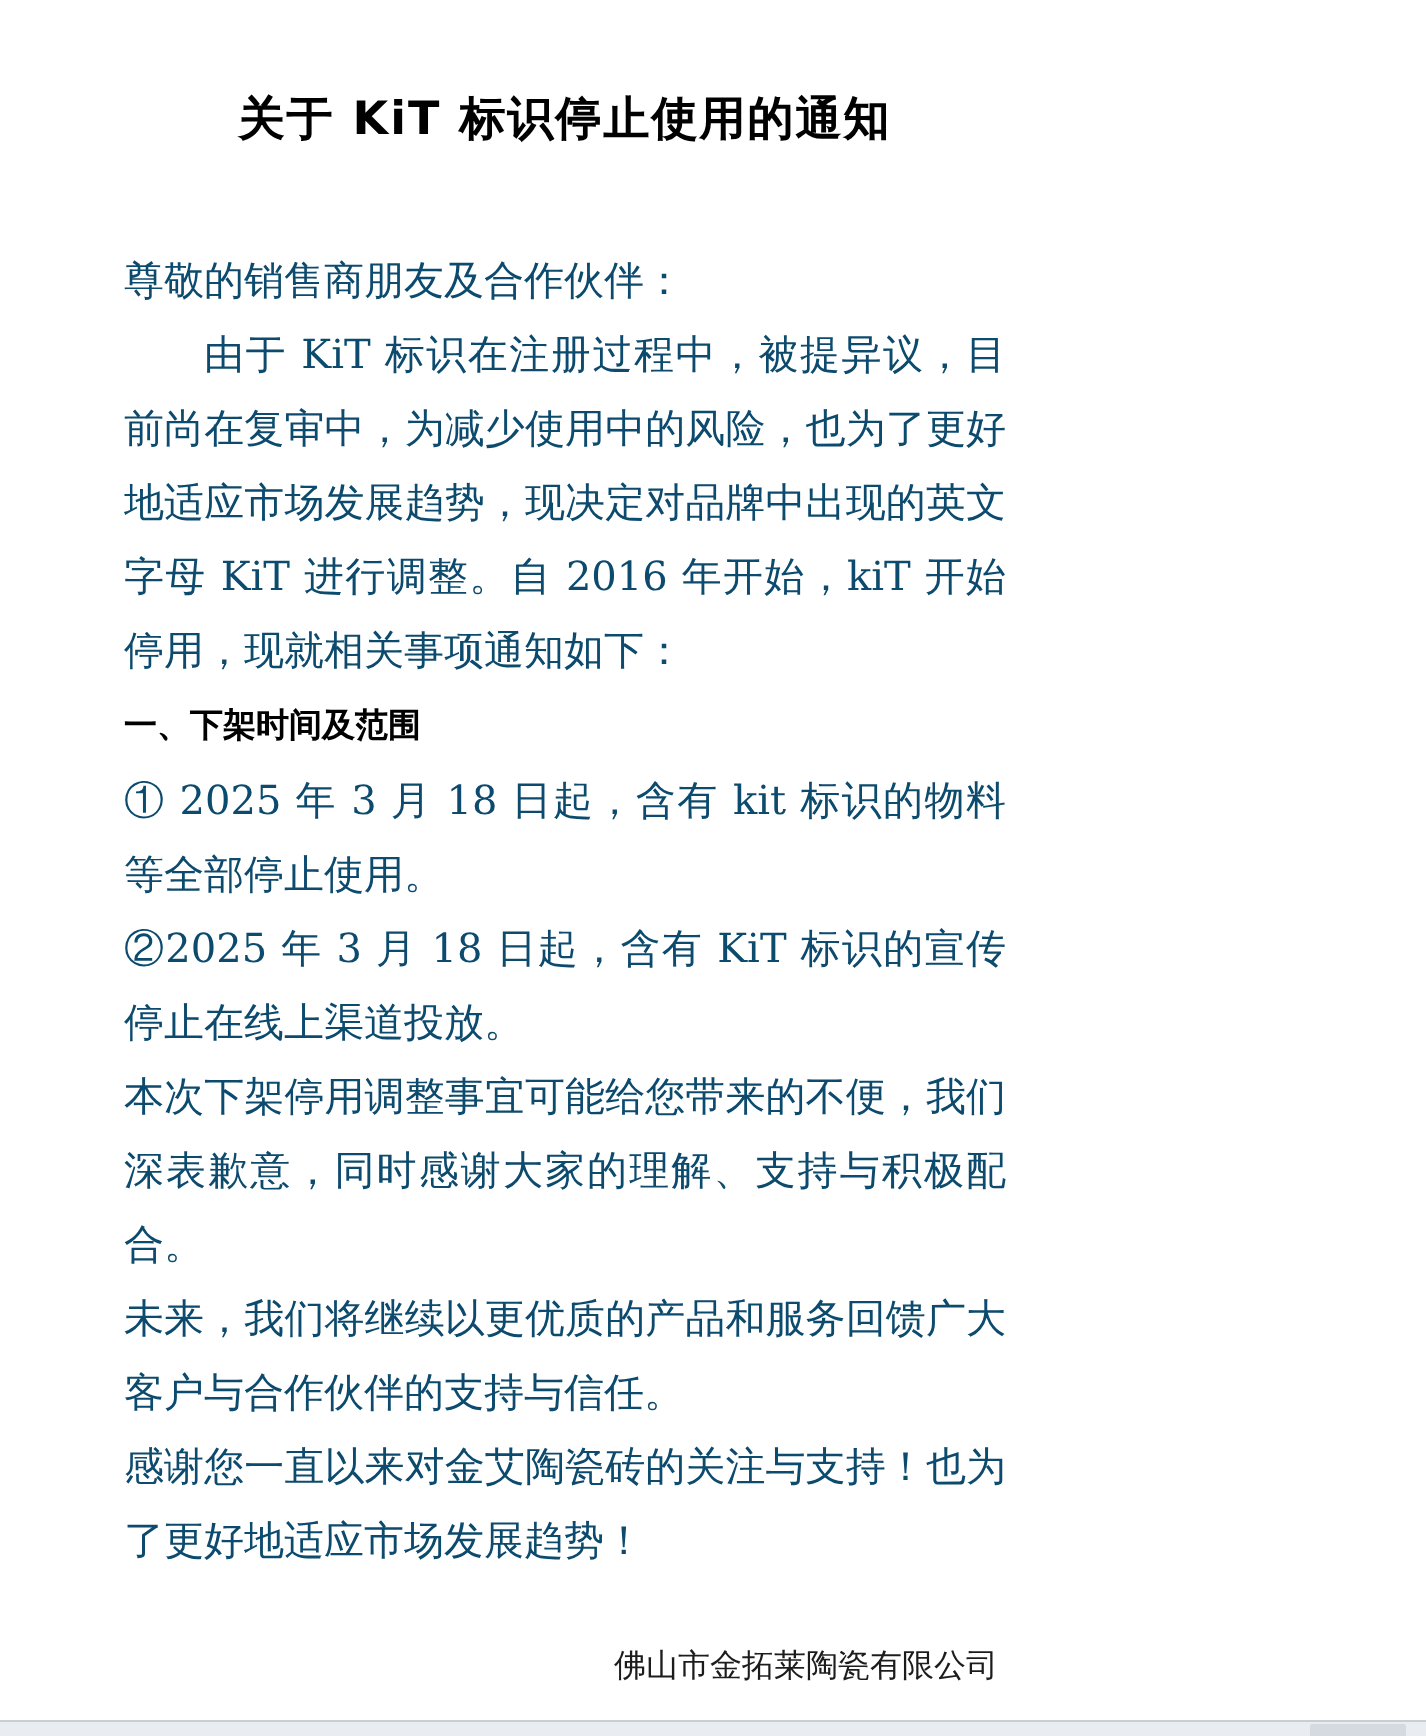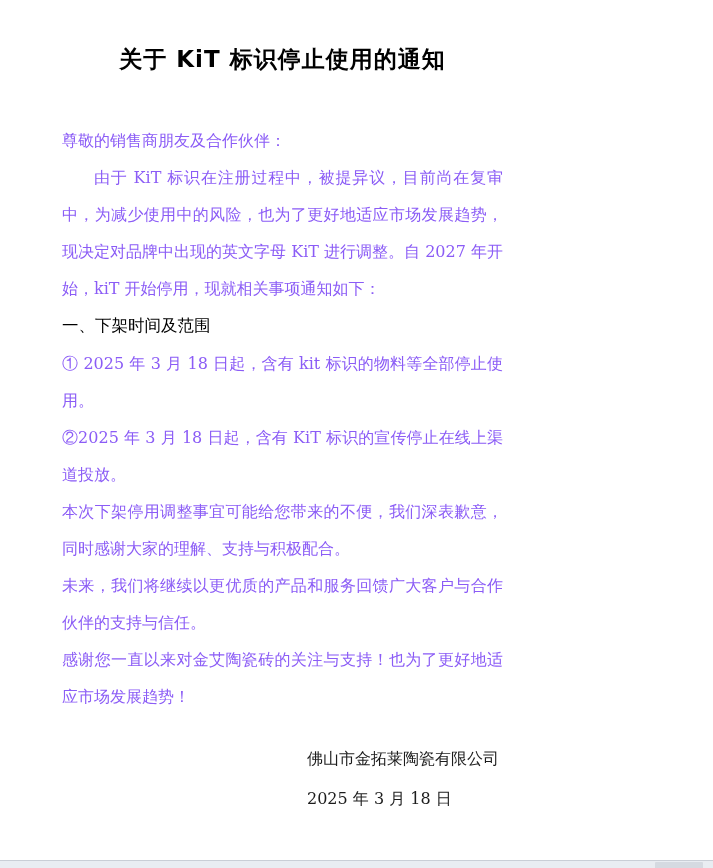--- a/index.html
+++ b/index.html
@@ -23,31 +23,31 @@
   .doc-title {
     text-align: center;
     font-family: "DejaVu Sans", "Liberation Sans", sans-serif;
     font-weight: bold;
     font-size: 23px;
     letter-spacing: 1px;
     color: #000000;
     margin-bottom: 47px;
   }
   .para {
-    font-size: 16px;
+    font-size: 20px;
     line-height: 37px;
     text-align: justify;
-    color: #8b5cf6;
+    color: #0c4a6e;
   }
   .indent {
     text-indent: 2em;
   }
   .heading {
     font-family: "DejaVu Sans", "Liberation Sans", sans-serif;
-    font-weight: normal;
+    font-weight: bold;
     font-size: 16.5px;
     line-height: 38px;
     color: #000000;
   }
   .signature-block {
     margin-top: 24px;
     float: right;
     margin-right: 4px;
     text-align: left;
   }
@@ -83,21 +83,21 @@
 </head>
 <body>
 
 <div class="page">
   <div class="content">
 
     <h1 class="doc-title">关于 KiT 标识停止使用的通知</h1>
 
     <p class="para">尊敬的销售商朋友及合作伙伴：</p>
 
-    <p class="para indent">由于 KiT 标识在注册过程中，被提异议，目前尚在复审中，为减少使用中的风险，也为了更好地适应市场发展趋势，现决定对品牌中出现的英文字母 KiT 进行调整。自 2027 年开始，kiT 开始停用，现就相关事项通知如下：</p>
+    <p class="para indent">由于 KiT 标识在注册过程中，被提异议，目前尚在复审中，为减少使用中的风险，也为了更好地适应市场发展趋势，现决定对品牌中出现的英文字母 KiT 进行调整。自 2016 年开始，kiT 开始停用，现就相关事项通知如下：</p>
 
     <p class="para heading">一、下架时间及范围</p>
 
     <p class="para">① 2025 年 3 月 18 日起，含有 kit 标识的物料等全部停止使用。</p>
 
     <p class="para">②2025 年 3 月 18 日起，含有 KiT 标识的宣传停止在线上渠道投放。</p>
 
 
 
     <p class="para">本次下架停用调整事宜可能给您带来的不便，我们深表歉意，同时感谢大家的理解、支持与积极配合。</p>

